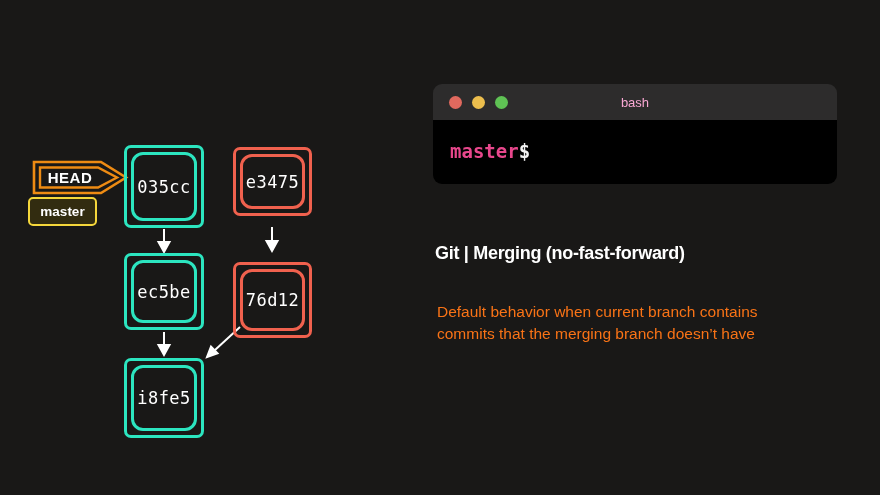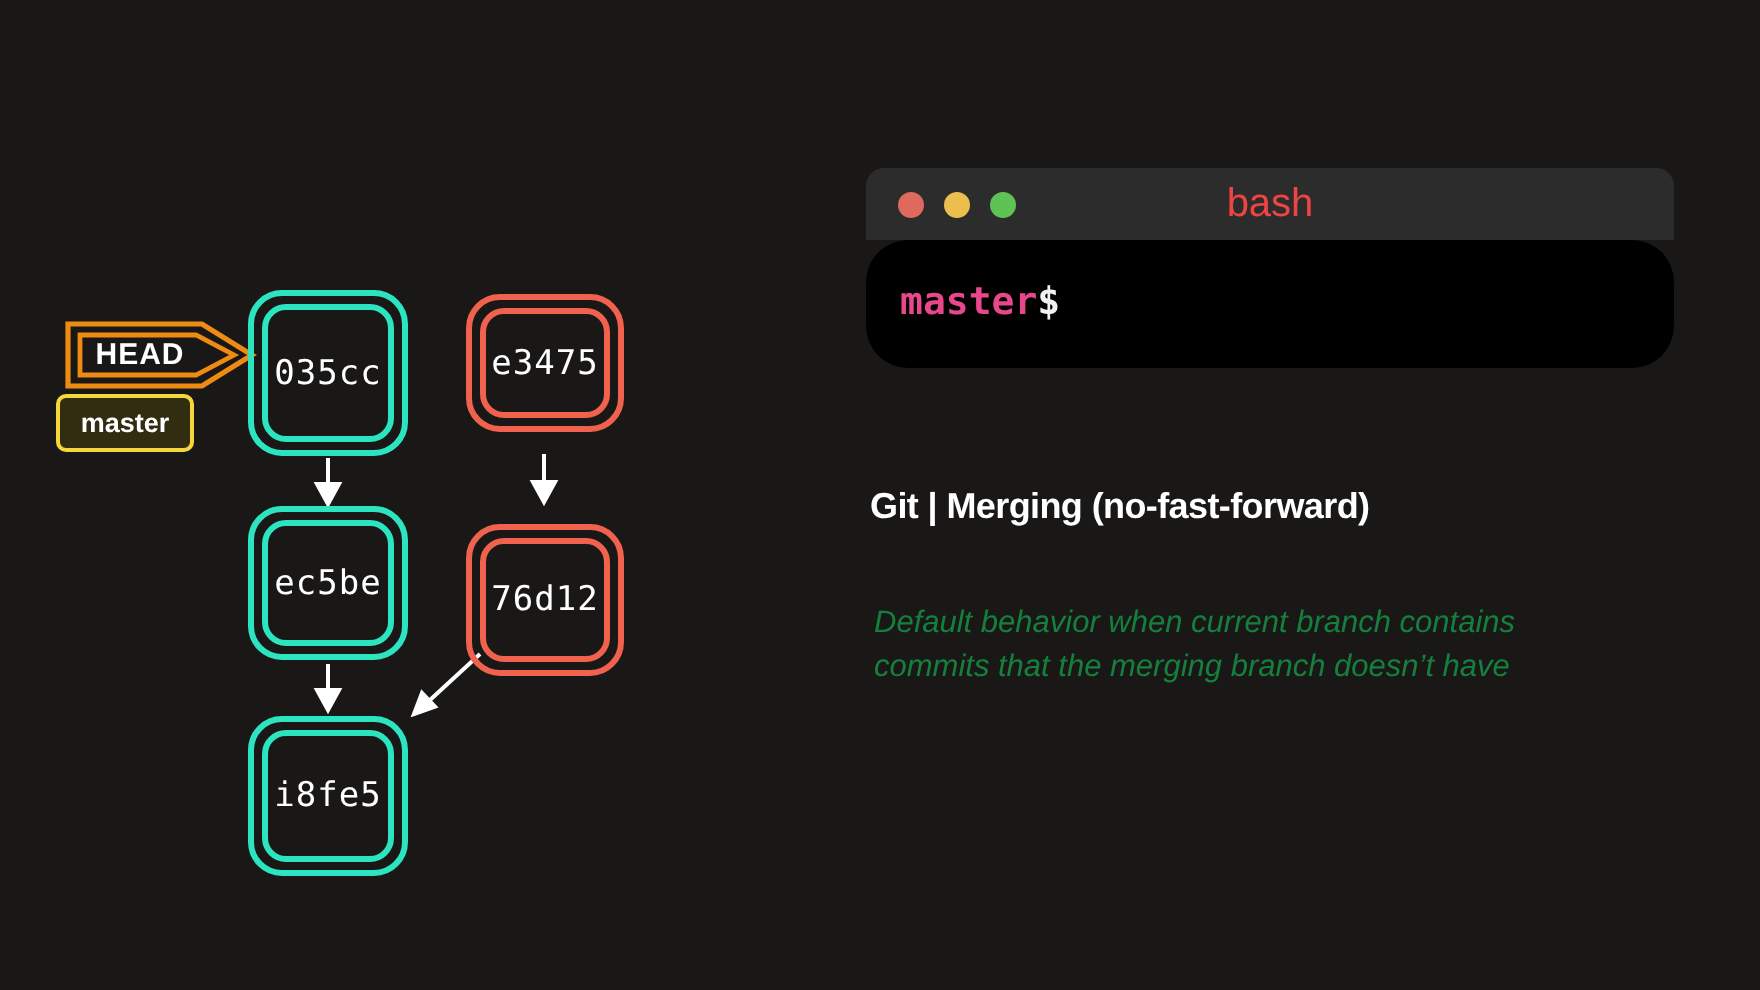--- a/index.html
+++ b/index.html
@@ -3,21 +3,21 @@
 <meta charset="utf-8">
 <style>
   html,body{margin:0;padding:0;background:#191817;}
   .slide{
     position:relative;width:880px;height:495px;background:#191817;
     font-family:"Liberation Sans",sans-serif;overflow:hidden;
   }
   
   .arrows{position:absolute;left:0;top:0;width:880px;height:495px;pointer-events:none;}
   .commit{
-    position:absolute;border:3px solid;border-radius:17px;padding:4px;box-sizing:border-box;
+    position:absolute;border:3px solid;border-radius:7px;padding:4px;box-sizing:border-box;
   }
   .commit .inner{
     width:100%;height:100%;border:3px solid;border-radius:12px;box-sizing:border-box;
     display:flex;align-items:center;justify-content:center;
   }
   .commit .sha{
     font-family:"DejaVu Sans Mono",monospace;font-size:17px;color:#ffffff;letter-spacing:0.5px;
   }
   .teal{border-color:#2ce5c0;}
   .teal .inner{border-color:#2ce5c0;}
@@ -44,37 +44,37 @@
   }
   
   .terminal{
     position:absolute;left:433px;top:84px;width:404px;height:100px;
     border-radius:9px;overflow:hidden;
   }
   .titlebar{
     height:36px;background:#2d2c2c;position:relative;
     display:flex;align-items:center;justify-content:center;
   }
-  .titlebar .title{color:#ef4444;font-size:20px;}
+  .titlebar .title{color:#f9a8d4;font-size:13px;}
   .lights{position:absolute;left:16px;top:0;height:100%;display:flex;align-items:center;gap:10px;}
   .light{width:13px;height:13px;border-radius:50%;}
   .term-body{
     height:64px;background:#000000;box-sizing:border-box;padding:21px 0 0 17px;
-    font-family:"DejaVu Sans Mono",monospace;font-size:19px;font-weight:bold;line-height:21px;border-radius:21px;
+    font-family:"DejaVu Sans Mono",monospace;font-size:19px;font-weight:bold;line-height:21px;
   }
   .term-body .branch{color:#e8478c;}
   .term-body .dollar{color:#f2f2f2;}
   
   .content-title{
     position:absolute;left:435px;top:243px;width:420px;
     color:#ffffff;font-size:18px;font-weight:bold;letter-spacing:-0.3px;
   }
   .para{
-    position:absolute;left:437px;width:420px;color:#15803d;
-    font-size:15.5px;line-height:22px;white-space:pre-line;font-style:italic;
+    position:absolute;left:437px;width:420px;color:#f97316;
+    font-size:15.5px;line-height:22px;white-space:pre-line;
   }
   .para-1{top:301px;}
   .para-2{top:368px;}
 </style>
 </head>
 <body>
 
 <div class="slide">
 
   <svg class="arrows">

